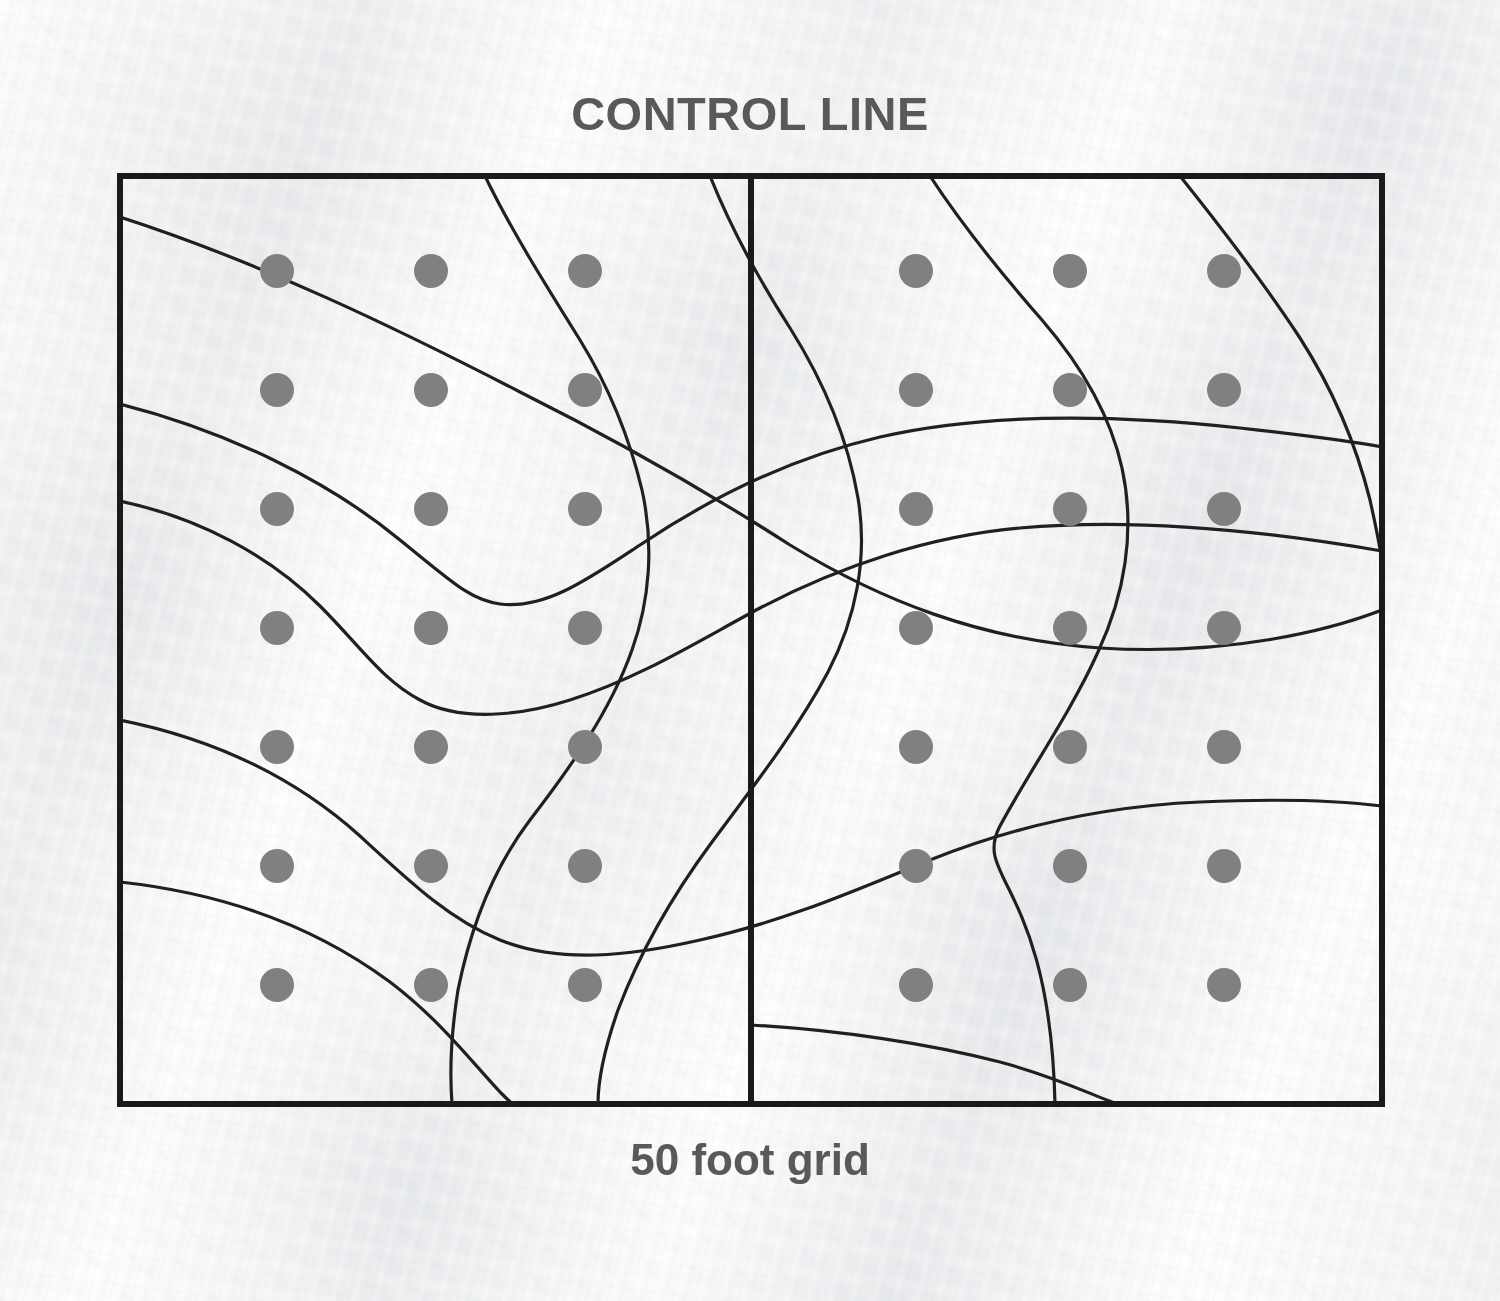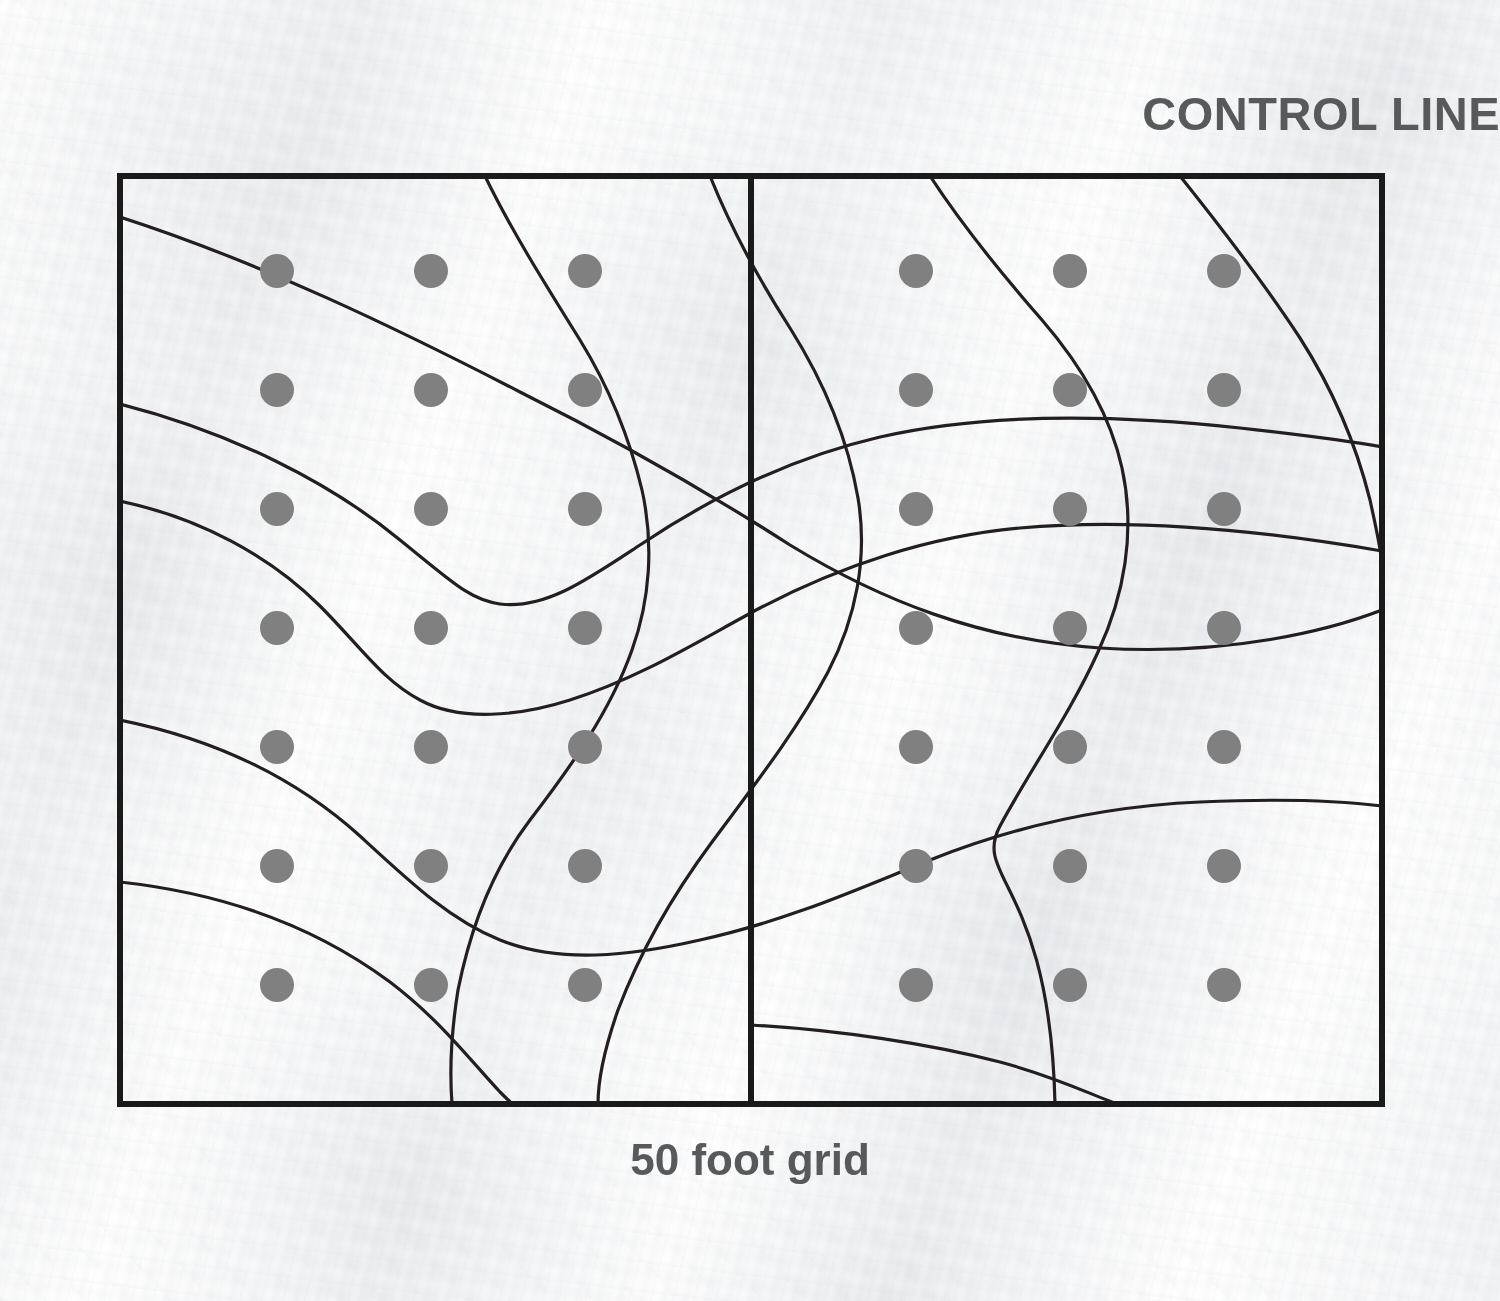--- a/index.html
+++ b/index.html
@@ -38,21 +38,21 @@
     background-image:
       repeating-linear-gradient(104deg, rgba(210,213,217,0.13) 0px, rgba(255,255,255,0.0) 3px, rgba(255,255,255,0.16) 7px, rgba(208,212,216,0.10) 13px, rgba(255,255,255,0.0) 21px),
       repeating-linear-gradient(7deg, rgba(206,210,215,0.10) 0px, rgba(255,255,255,0.0) 5px, rgba(255,255,255,0.14) 11px, rgba(212,215,219,0.08) 19px, rgba(255,255,255,0.0) 29px),
       repeating-linear-gradient(47deg, rgba(214,217,221,0.09) 0px, rgba(255,255,255,0.0) 9px, rgba(255,255,255,0.12) 17px, rgba(255,255,255,0.0) 31px);
   }
   #title {
     position: absolute;
     left: 0;
     top: 86px;
     width: 1500px;
-    text-align: right;
+    text-align: center;
     font-size: 47px;
     font-weight: bold;
     color: #58595b;
     letter-spacing: 0.5px;
   }
   #caption {
     position: absolute;
     left: 0;
     top: 1135px;
     width: 1500px;

